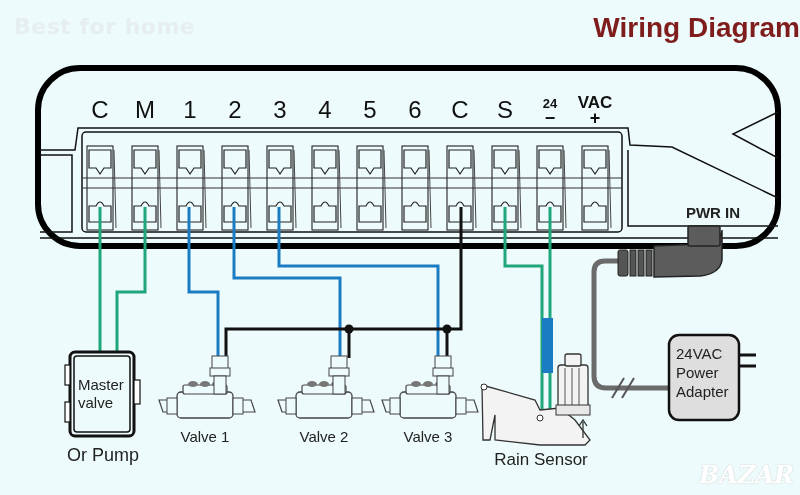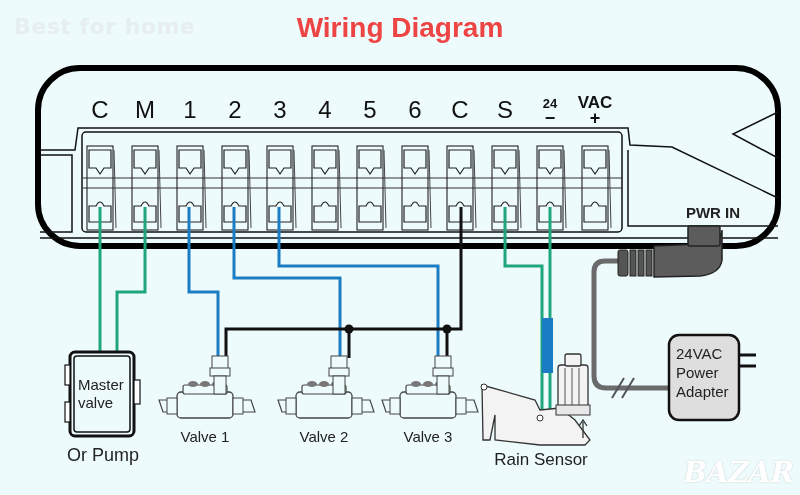--- a/index.html
+++ b/index.html
@@ -1,23 +1,23 @@
 <!DOCTYPE html>
 <html><head>
 <meta charset="utf-8">
 <style>
   html, body { margin: 0; padding: 0; }
   body { width: 800px; height: 495px; background: #eefbfc; position: relative; overflow: hidden; font-family: "Liberation Sans", sans-serif; }
   .watermark { position: absolute; left: 14px; top: 14px; font-size: 22px; font-weight: bold; color: #e6eef0; letter-spacing: 0.5px; font-family: "DejaVu Sans", sans-serif; }
-  .title { position: absolute; left: 0; width: 800px; top: 12px; text-align: center; font-size: 28px; font-weight: bold; color: #ef4444; }
+  .title { position: absolute; left: 0; width: 800px; top: 12px; text-align: right; font-size: 28px; font-weight: bold; color: #7f1d1d; }
   svg.diagram { position: absolute; left: 0; top: 0; }
   .tlabel { font-family: "Liberation Sans", sans-serif; font-size: 24px; fill: #111; text-anchor: middle; }
   .small { font-family: "Liberation Sans", sans-serif; font-size: 15px; fill: #222; }
   .cap { font-family: "Liberation Sans", sans-serif; font-size: 16px; fill: #222; text-anchor: middle; }
-  .bazar { position: absolute; right: 6px; bottom: 6px; font-size: 28px; font-weight: bold; color: #ffffff; font-family: "DejaVu Serif", serif; text-shadow: 0 0 2px #ccc; font-style: italic; }
+  .bazar { position: absolute; right: 6px; bottom: 6px; font-size: 24px; font-weight: bold; color: #ffffff; font-family: "DejaVu Serif", serif; text-shadow: 0 0 2px #ccc; font-style: italic; }
 </style>
 </head>
 <body>
 
 <div class="watermark">Best for home</div>
 <div class="title">Wiring Diagram</div>
 
 <svg class="diagram" width="800" height="495" viewBox="0 0 800 495">
 
   <rect x="38" y="68" width="740" height="178" rx="42" ry="42" fill="#eefbfc" stroke="#000" stroke-width="6"></rect>

